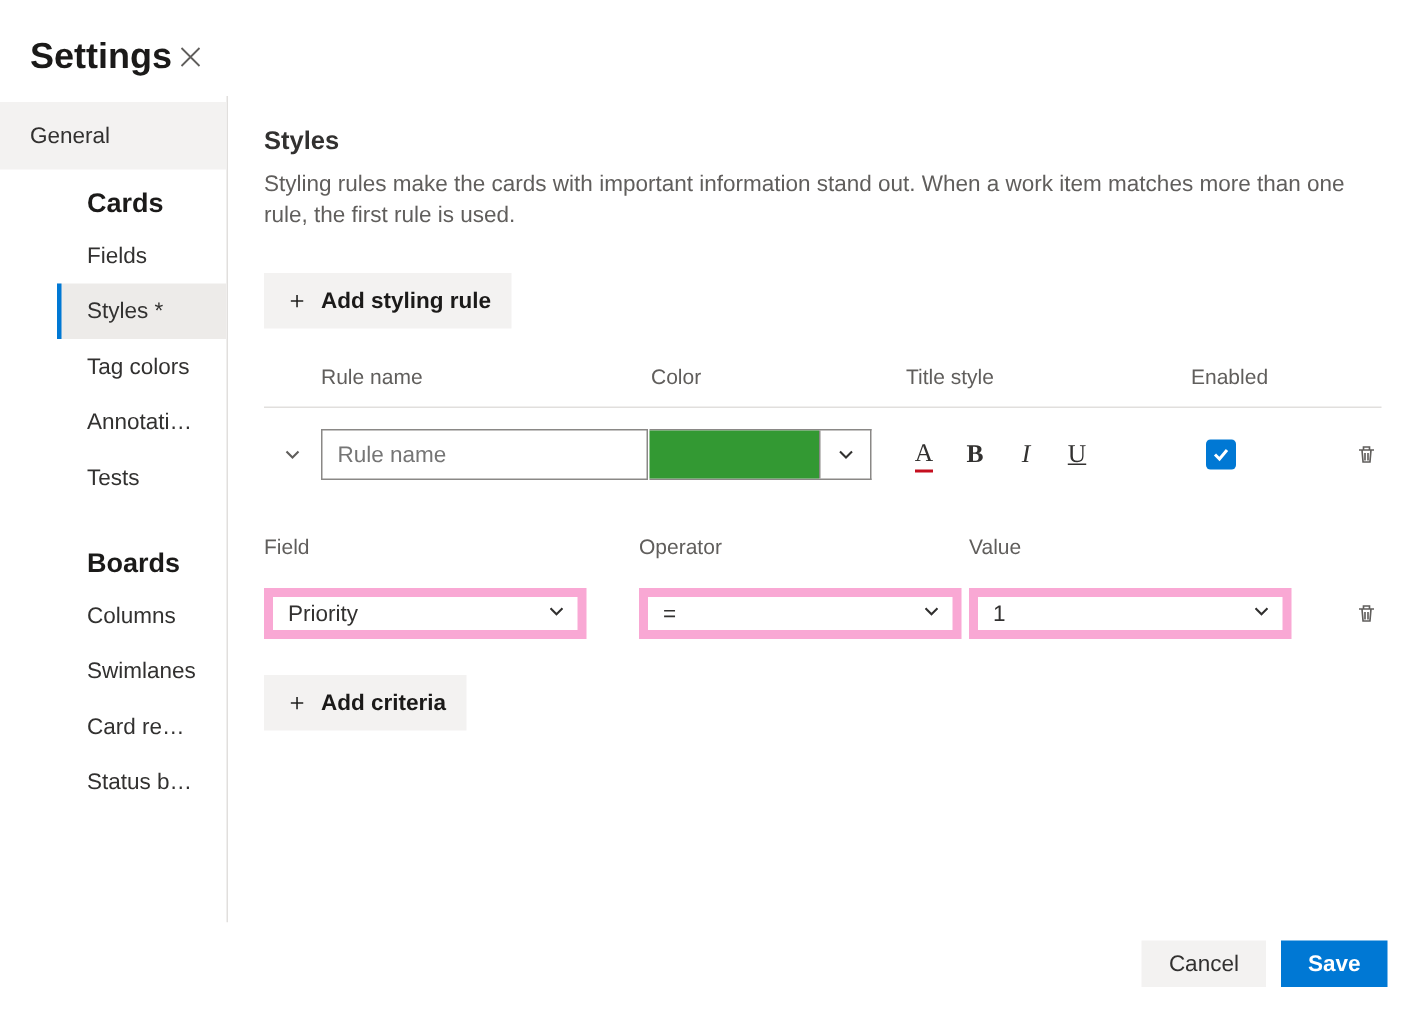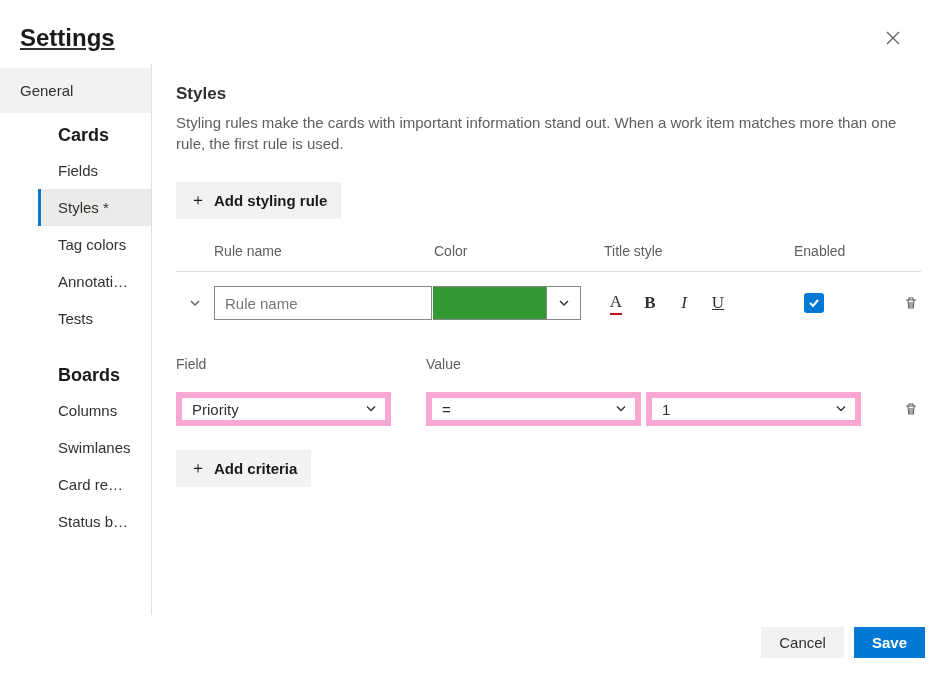--- a/index.html
+++ b/index.html
@@ -10,23 +10,22 @@
       background: #fff;
       width: 949px;
       height: 674px;
       display: flex;
       flex-direction: column;
       overflow: hidden;
     }
     .header {
       display: flex;
       align-items: center;
-      justify-content: space-between;
+      justify-content: flex-start;
       padding: 24px 44px 12px 20px;
-      text-decoration: underline;
     }
     .header h1 {
       font-size: 24px;
       font-weight: 600;
       color: #1b1a19;
     }
     .close-btn {
       width: 24px; height: 24px;
       display: flex; align-items: center; justify-content: center;
       cursor: pointer;
@@ -349,20 +348,21 @@
       </div>
       <div class="trash-btn">
         <svg width="16" height="16" viewBox="0 0 16 16">
           <path d="M3 5h10M6 5V3h4v2M5 5l.7 8h4.6L11 5M7 7v5M9 7v5" stroke="currentColor" stroke-width="1.1" fill="none"></path>
         </svg>
       </div>
     </div>
 
     <div class="criteria-header">
       <div>Field</div>
+      <div>Operator</div>
       <div>Value</div>
       <div></div>
     </div>
 
     <div class="criteria-row">
       <div class="cr-select cr-field">
         <span>Priority</span>
         <span class="cr-chevron"><svg class="chev-svg" viewBox="0 0 12 12">
               <path d="M2 4 L6 8 L10 4" stroke="currentColor" stroke-width="1.4" fill="none"></path>
             </svg></span>

